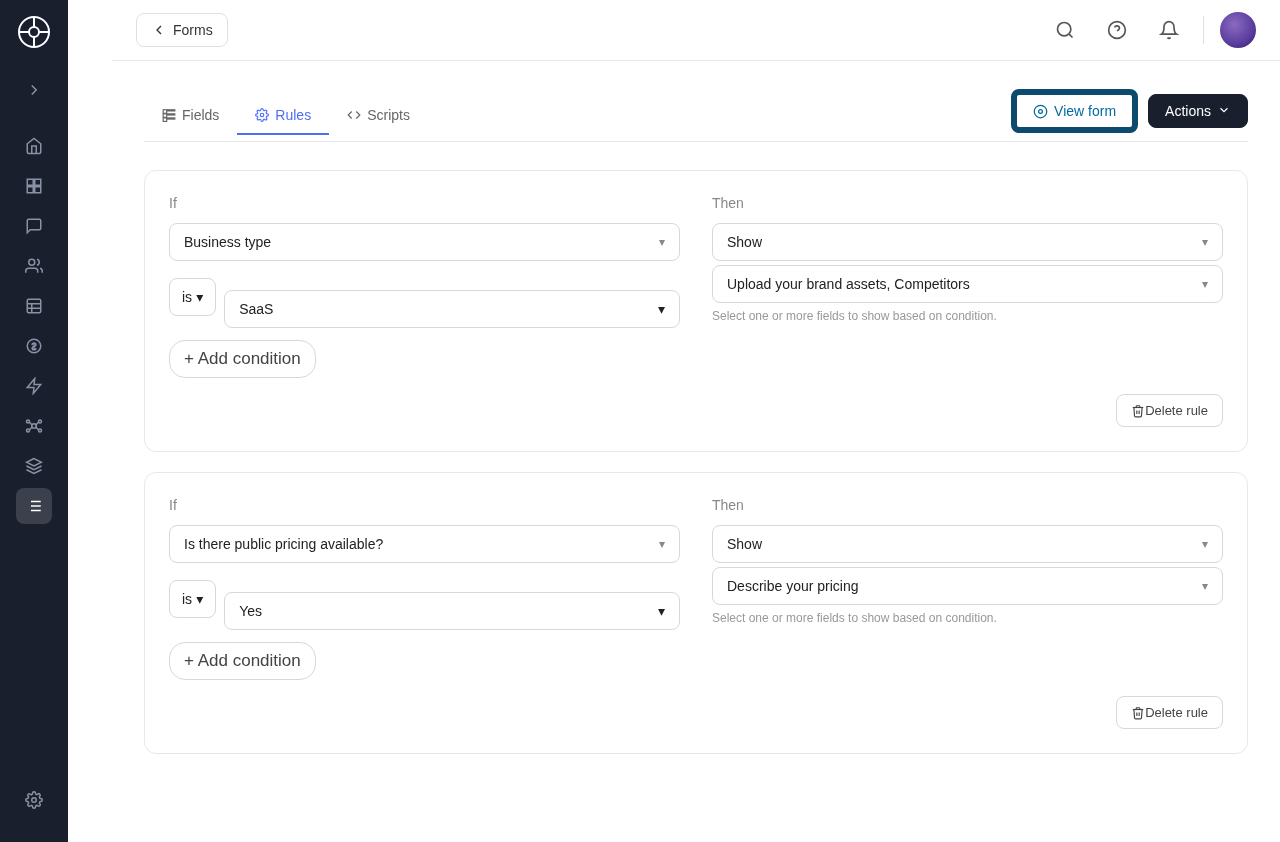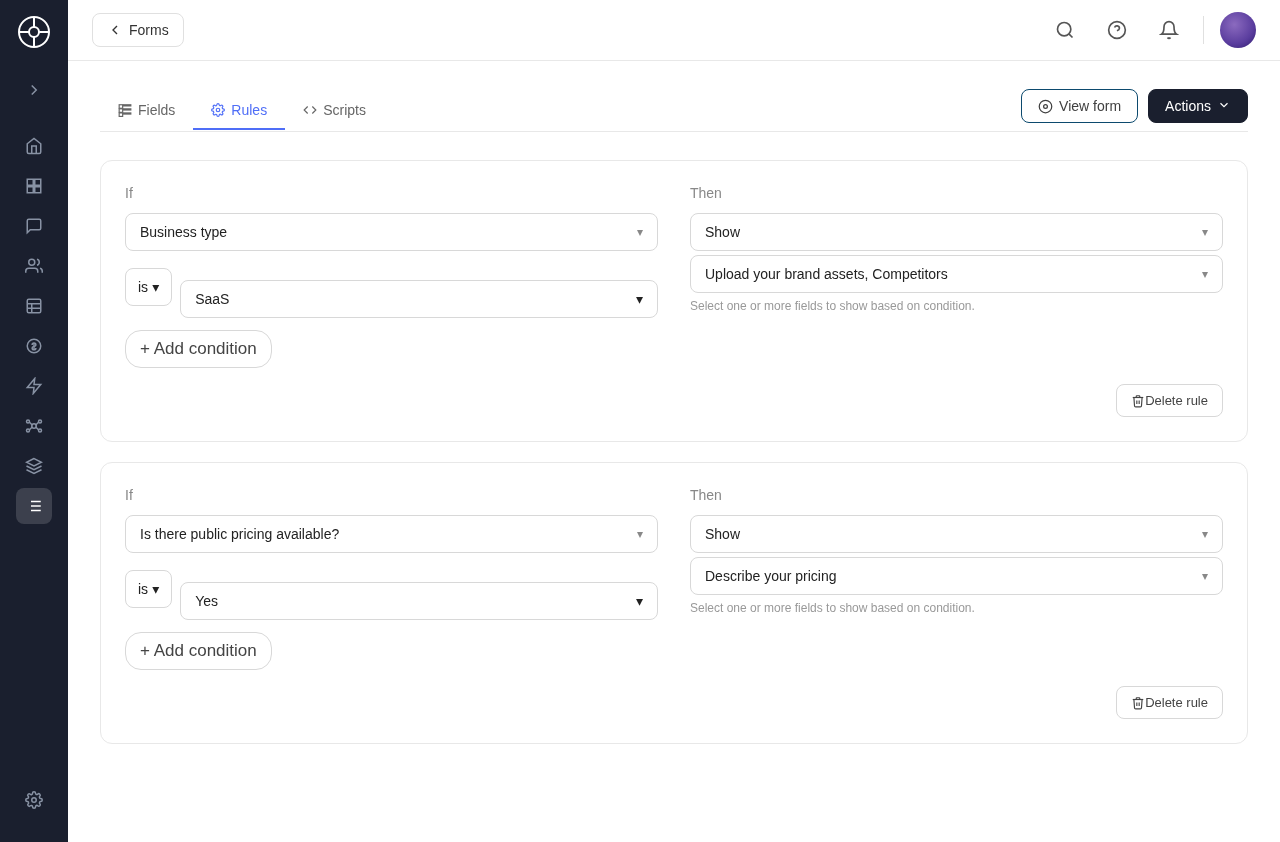--- a/index.html
+++ b/index.html
@@ -40,20 +40,21 @@
     .sidebar-spacer { flex: 1; }
     .sidebar-bottom { display: flex; flex-direction: column; align-items: center; gap: 4px; }
 
     
     .main {
       flex: 1;
       display: flex;
       flex-direction: column;
       background: #fff;
       overflow: hidden;
+      padding-left: 44px;
     }
 
     
     .topbar {
       display: flex;
       align-items: center;
       padding: 12px 24px;
       border-bottom: 1px solid #e8e8e8;
       background: #fff;
     }
@@ -161,26 +162,26 @@
       align-items: center;
       gap: 10px;
       margin-left: auto;
       padding-bottom: 8px;
     }
     .view-form-btn {
       display: flex;
       align-items: center;
       gap: 6px;
       padding: 8px 16px;
-      border: 1px solid #0c4a6e;
-      border-radius: 8px;
-      background: #fff;
-      cursor: pointer;
-      font-size: 14px;
-      color: #404040;
+      border: 6px solid #0c4a6e;
+      border-radius: 8px;
+      background: #fff;
+      cursor: pointer;
+      font-size: 14px;
+      color: #0369a1;
     }
     .actions-btn {
       display: flex;
       align-items: flex-start;
       gap: 6px;
       padding: 8px 16px;
       border: 1px solid #1a1f2e;
       border-radius: 8px;
       background: #1a1f2e;
       cursor: pointer;

